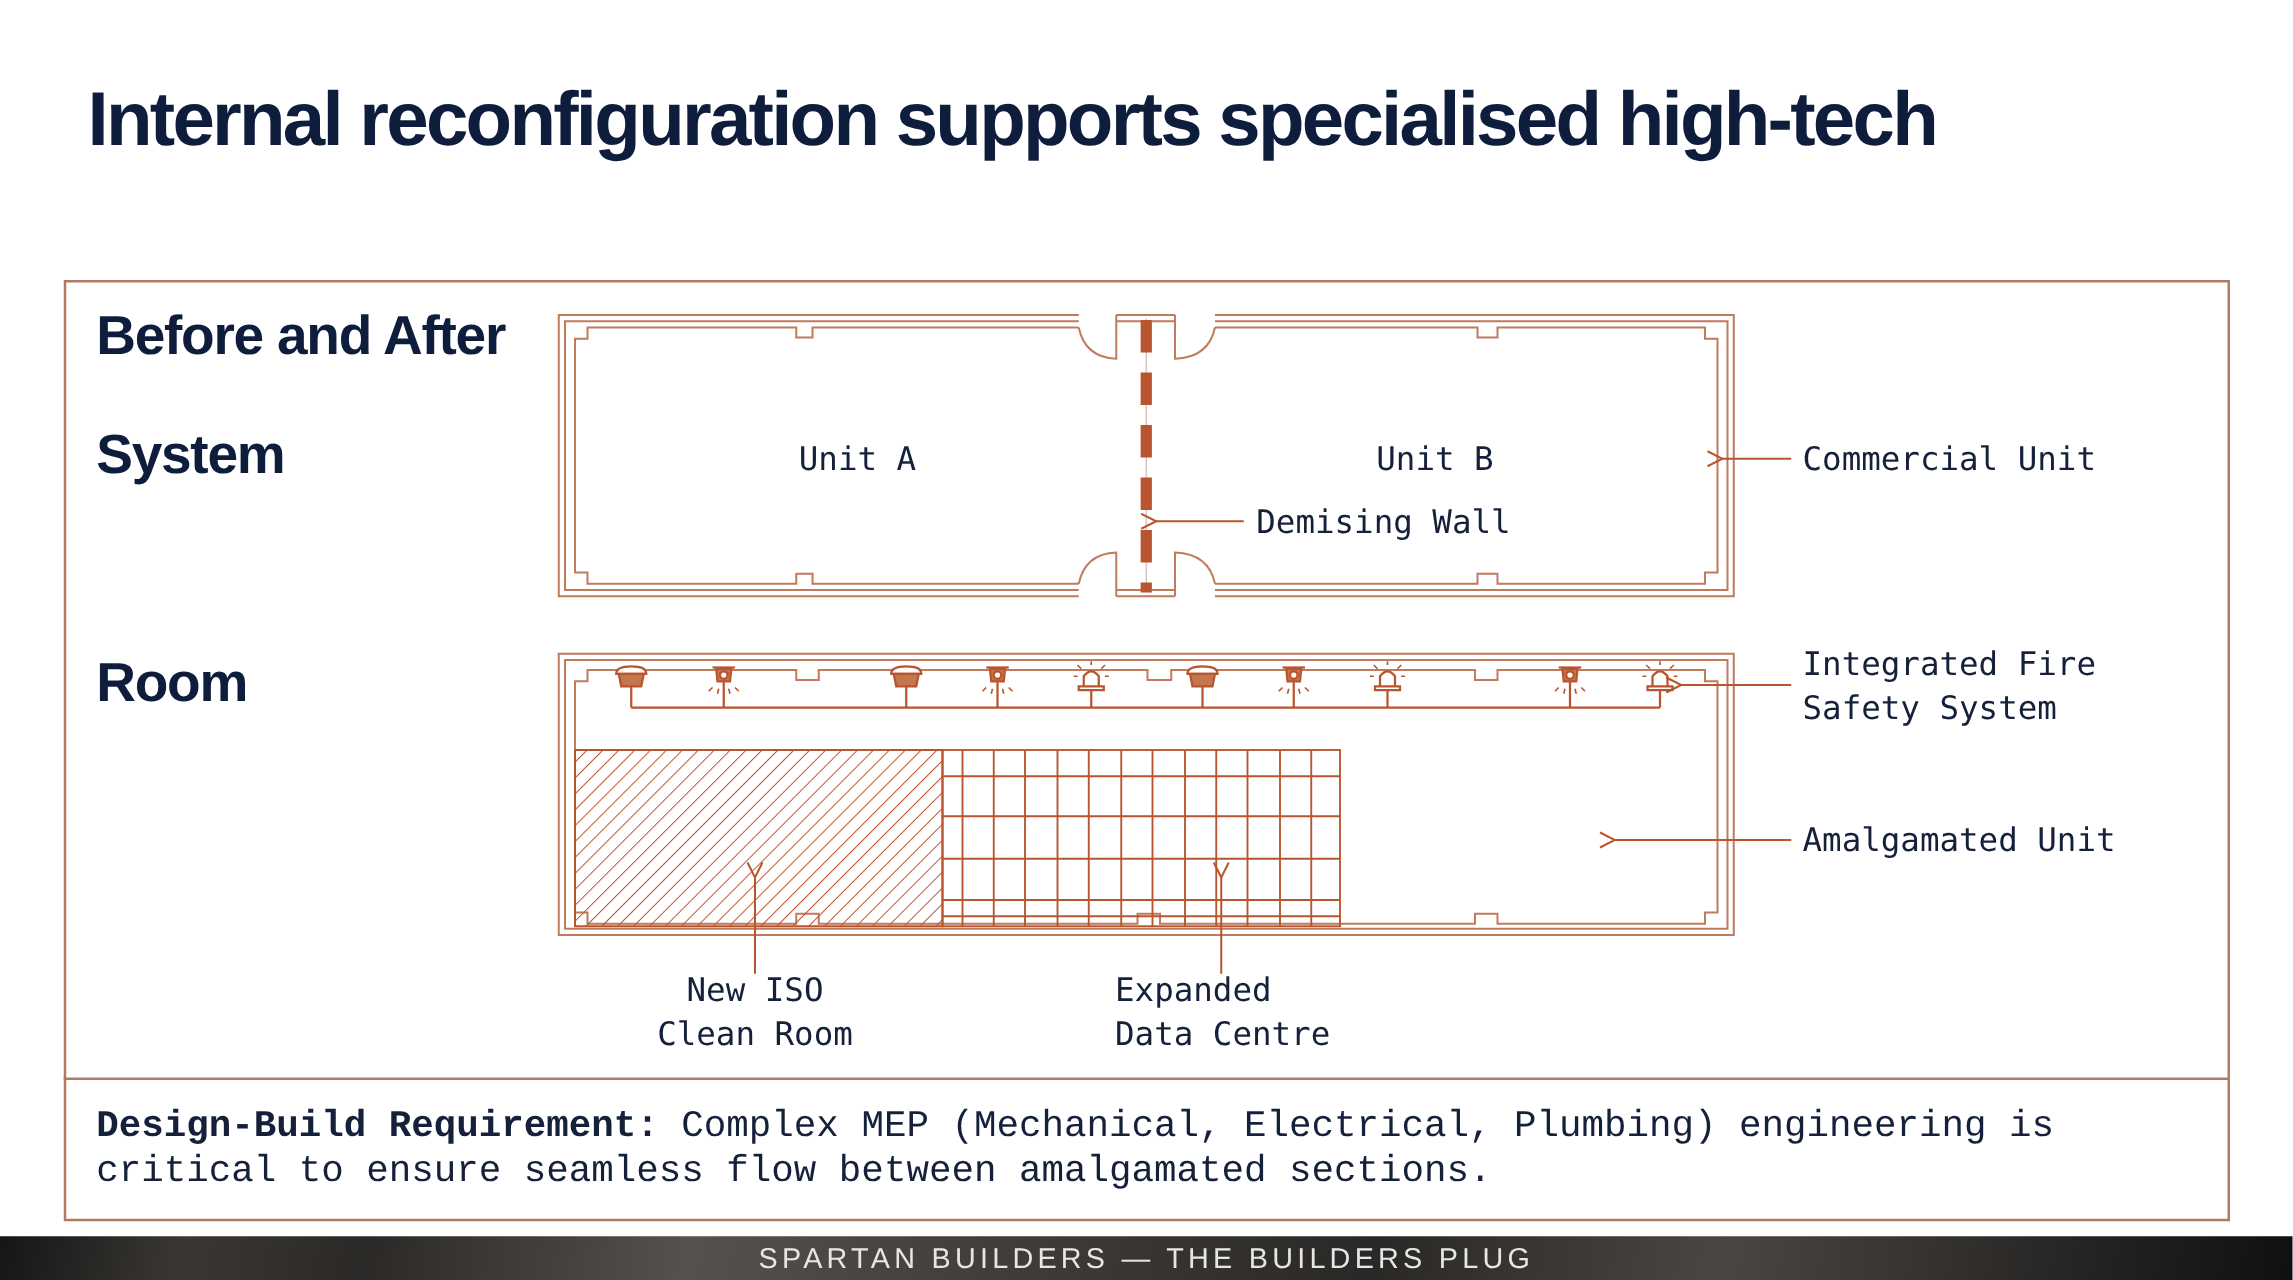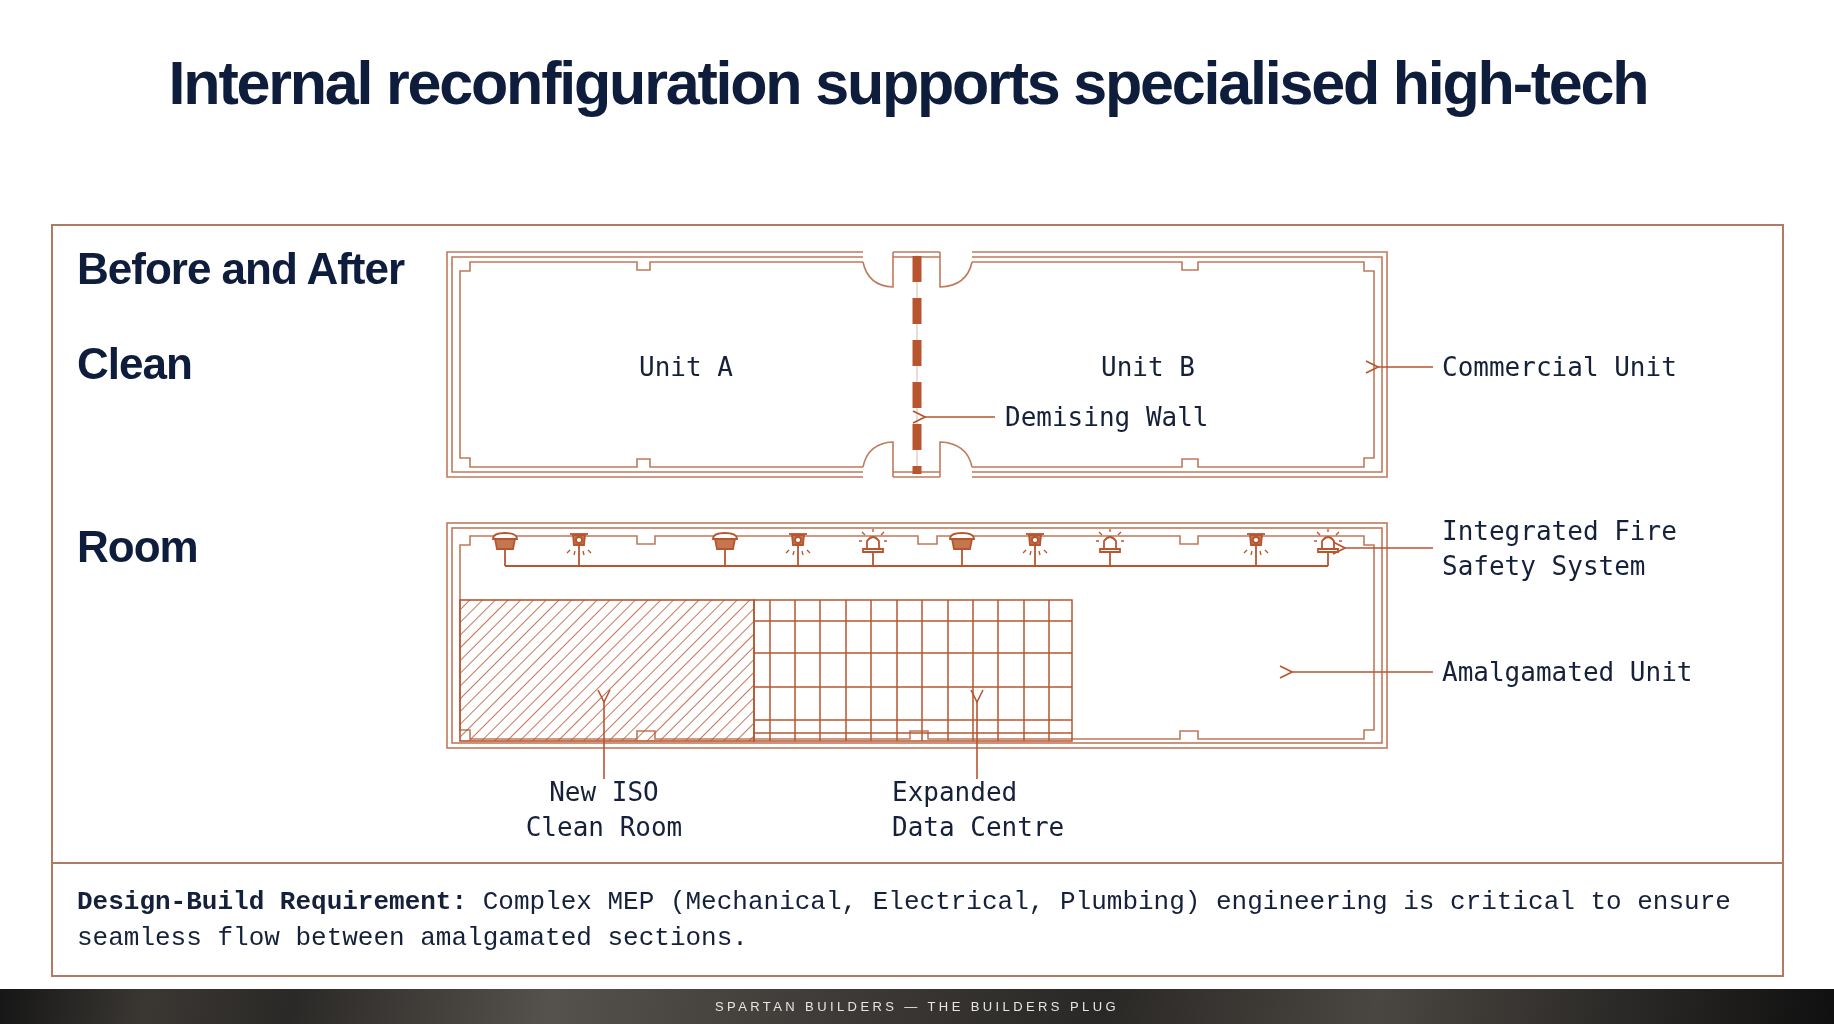--- a/index.html
+++ b/index.html
@@ -6,21 +6,21 @@
   body {
     width: 1834px; height: 1024px; position: relative; overflow: hidden;
     background: #ffffff;
     font-family: "Liberation Sans", sans-serif;
     color: #0f1d3d;
   }
   .title {
     position: absolute; left: 54px; top: 44px; width: 1700px;
     font-family: "Liberation Sans", sans-serif;
     font-weight: 700; font-size: 61px; line-height: 71px;
-    letter-spacing: -2.2px; color: #0f1d3d; margin: 4px; text-align: center;
+    letter-spacing: -2.2px; color: #0f1d3d; margin: 16px;
   }
   .frame {
     position: absolute; left: 51px; top: 224px; width: 1733px; height: 753px;
     border: 2px solid #b07a63; box-sizing: border-box; background: #fff;
   }
   .divider {
     position: absolute; left: 51px; top: 862px; width: 1733px; height: 2px;
     background: #b07a63;
   }
   .section-label {
@@ -29,47 +29,47 @@
     font-size: 44px; letter-spacing: -1px; color: #0f1d3d;
   }
   svg.diagram { position: absolute; left: 0; top: 0; }
   .mono {
     font-family: "DejaVu Sans Mono", "Liberation Mono", monospace;
     fill: #15203a;
   }
   .note {
     position: absolute; left: 77px; top: 884px; width: 1700px;
     font-family: "Liberation Mono", "DejaVu Sans Mono", monospace;
-    font-size: 26px; line-height: 36px; color: #15203a;
+    font-size: 30px; line-height: 36px; color: #15203a;
     letter-spacing: 0px;
   }
   .note b { font-weight: 700; }
   .footer {
     position: absolute; left: 0; top: 989px; width: 1834px; height: 35px;
     background: linear-gradient(100deg, #161616 0%, #3a3733 8%, #2b2927 16%, #55514c 30%, #3e3b38 45%, #2a2826 60%, #4a4641 75%, #2c2a28 88%, #101010 100%);
   }
   .footer-text {
     position: absolute; left: 0; top: 0; width: 100%; height: 35px;
     line-height: 35px; text-align: center;
-    font-family: "Liberation Sans", sans-serif; font-size: 13px;
+    font-family: "Liberation Sans", sans-serif; font-size: 23px;
     letter-spacing: 3.4px; color: #e6e6e6;
   }
 </style>
 </head>
 <body>
 
 <h1 class="title">
   <span>Internal reconfiguration supports specialised high-tech</span><br>
 </h1>
 
 <div class="frame"></div>
 <div class="divider"></div>
 
 <div class="section-label" style="top:244px;">Before and After</div>
-<div class="section-label" style="top:339px;">Clean</div>
+<div class="section-label" style="top:339px;">System</div>
 <div class="section-label" style="top:522px;">Room</div>
 
 <svg class="diagram" width="1834" height="989" viewBox="0 0 1834 989" xmlns="http://www.w3.org/2000/svg">
   <defs>
     <pattern id="hatch" patternUnits="userSpaceOnUse" width="9" height="9" patternTransform="rotate(45)">
       <line x1="0" y1="0" x2="0" y2="9" stroke="#b8552f" stroke-width="1.6"></line>
     </pattern>
     <marker id="arrowOpen" viewBox="0 0 14 14" refX="1" refY="7" markerWidth="14" markerHeight="14" markerUnits="userSpaceOnUse" orient="auto">
       <path d="M13 1 L1 7 L13 13" fill="none" stroke="#b8552f" stroke-width="1.6"></path>
     </marker>

